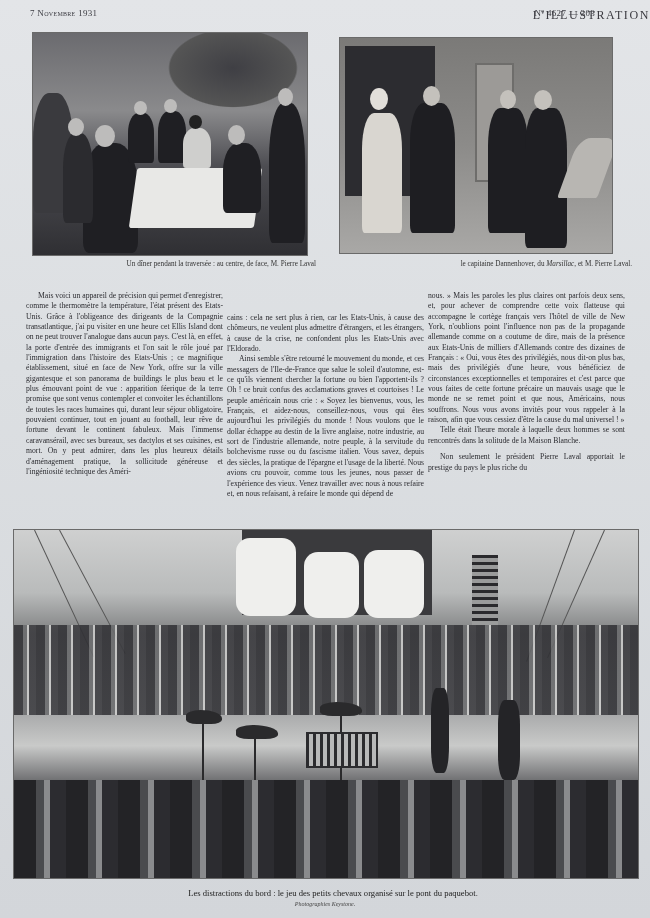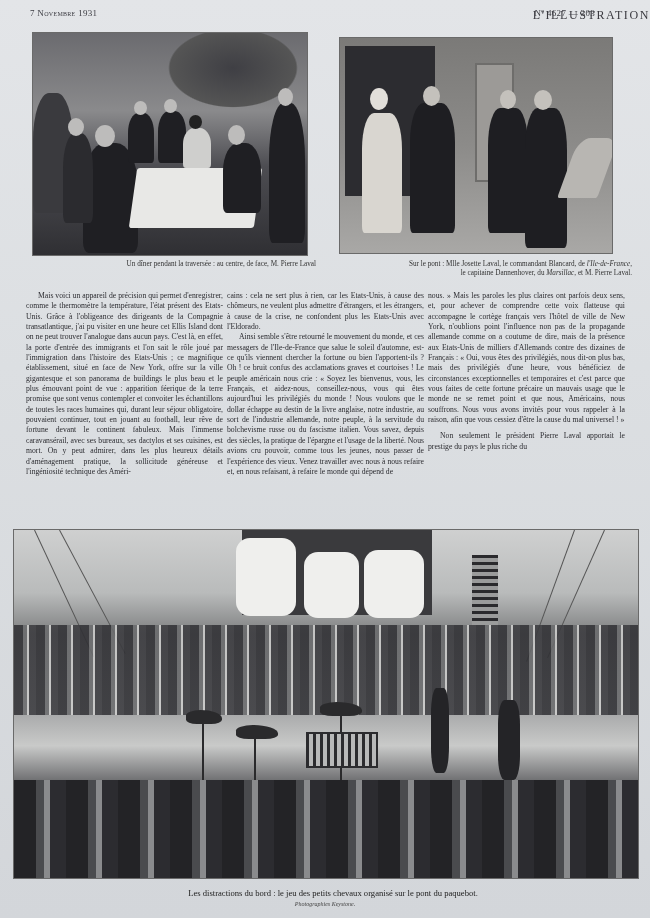--- a/index.html
+++ b/index.html
@@ -57,21 +57,21 @@
   .caption { position:absolute; font-size:7.2px; line-height:9px; text-align:right; color:#333; }
   .caption i { font-style:italic; }
   .col {
     position:absolute; top:291px; width:197px;
     font-size:7.7px; line-height:10.35px; text-align:justify; color:#2b2b30;
   }
   .col p { margin:0; text-indent:12px; }
   .col p.noindent { text-indent:0; }
   .col p.gap { margin-top:6px; }
   #col-1 { left:26px; }
-  #col-2 { left:227px; }
+  #col-2 { left:227px;margin-top:22px; }
   #col-3 { left:428px; }
   .bottom-caption { position:absolute; left:0; width:650px; top:888px; text-align:center; font-size:8.6px; color:#222;padding-left:8px; }
   .credit { position:absolute; left:0; width:650px; top:901px; text-align:center; font-size:6px; font-style:italic; color:#444; }
 </style>
 </head>
 <body>
 
 <div class="page">
 
   <div class="hdr left">7 Novembre 1931</div>
@@ -107,33 +107,33 @@
     <div class="head" style="left:30px;top:50px;width:18px;height:22px;background:#e2dfda"></div>
     <div class="fig" style="left:70px;top:65px;width:45px;height:130px"></div>
     <div class="head" style="left:83px;top:48px;width:17px;height:20px"></div>
     <div class="fig" style="left:148px;top:70px;width:40px;height:125px"></div>
     <div class="head" style="left:160px;top:52px;width:16px;height:19px"></div>
     <div class="fig" style="left:185px;top:70px;width:42px;height:140px"></div>
     <div class="head" style="left:194px;top:52px;width:18px;height:20px"></div>
     <div class="woman" style="left:228px;top:100px;width:40px;height:60px;background:#b8b6b2;transform:skewX(-20deg)"></div>
   </div>
   <div class="caption" style="left:332px;top:260px;width:300px;">
-    <div><span>Sur le pont : Mlle Josette Laval, le commandant Blancard, de </span><i>l'Ile-de-France</i><span>,</span></div>
     <div><span>le capitaine Dannenhover, du </span><i>Marsillac</i><span>, et M. Pierre Laval.</span></div>
   </div>
 
   <div class="col" id="col-1">
     <p>Mais voici un appareil de précision qui permet d'enregistrer, comme le thermomètre la température, l'état présent des Etats-Unis. Grâce à l'obligeance des dirigeants de la Compagnie transatlantique, j'ai pu visiter en une heure cet Ellis Island dont on ne peut trouver l'analogue dans aucun pays. C'est là, en effet, la porte d'entrée des immigrants et l'on sait le rôle joué par l'immigration dans l'histoire des Etats-Unis ; ce magnifique établissement, situé en face de New York, offre sur la ville gigantesque et son panorama de buildings le plus beau et le plus émouvant point de vue : apparition féerique de la terre promise que sont venus contempler et convoiter les échantillons de toutes les races humaines qui, durant leur séjour obligatoire, pouvaient continuer, tout en jouant au football, leur rêve de fortune devant le continent fabuleux. Mais l'immense caravansérail, avec ses bureaux, ses dactylos et ses cuisines, est mort. On y peut admirer, dans les plus heureux détails d'aménagement pratique, la sollicitude généreuse et l'ingéniosité technique des Améri-</p>
   </div>
   <div class="col" id="col-2">
     <p class="noindent">cains : cela ne sert plus à rien, car les Etats-Unis, à cause des chômeurs, ne veulent plus admettre d'étrangers, et les étrangers, à cause de la crise, ne confondent plus les Etats-Unis avec l'Eldorado.</p>
     <p>Ainsi semble s'être retourné le mouvement du monde, et ces messagers de l'Ile-de-France que salue le soleil d'automne, est-ce qu'ils viennent chercher la fortune ou bien l'apportent-ils ? Oh ! ce bruit confus des acclamations graves et courtoises ! Le peuple américain nous crie : « Soyez les bienvenus, vous, les Français, et aidez-nous, conseillez-nous, vous qui êtes aujourd'hui les privilégiés du monde ! Nous voulons que le dollar échappe au destin de la livre anglaise, notre industrie, au sort de l'industrie allemande, notre peuple, à la servitude du bolchevisme russe ou du fascisme italien. Vous savez, depuis des siècles, la pratique de l'épargne et l'usage de la liberté. Nous avions cru pouvoir, comme tous les jeunes, nous passer de l'expérience des vieux. Venez travailler avec nous à nous refaire et, en nous refaisant, à refaire le monde qui dépend de</p>
   </div>
   <div class="col" id="col-3">
     <p class="noindent">nous. » Mais les paroles les plus claires ont parfois deux sens, et, pour achever de comprendre cette voix flatteuse qui accompagne le cortège français vers l'hôtel de ville de New York, n'oublions point l'influence non pas de la propagande allemande comme on a coutume de dire, mais de la présence aux Etats-Unis de milliers d'Allemands contre des dizaines de Français : « Oui, vous êtes des privilégiés, nous dit-on plus bas, mais des privilégiés d'une heure, vous bénéficiez de circonstances exceptionnelles et temporaires et c'est parce que vous faites de cette fortune précaire un mauvais usage que le monde ne se remet point et que nous, Américains, nous souffrons. Nous vous avons invités pour vous rappeler à la raison, afin que vous cessiez d'être la cause du mal universel ! »</p>
+    <p>Telle était l'heure morale à laquelle deux hommes se sont rencontrés dans la solitude de la Maison Blanche.</p>
     <p class="gap">Non seulement le président Pierre Laval apportait le prestige du pays le plus riche du</p>
   </div>
 
   <div class="photo" id="photo-horses" title="Passengers watching the little horses game on the ship deck">
     <div class="rig" style="left:20px;transform:rotate(-25deg)"></div>
     <div class="rig" style="left:45px;transform:rotate(-28deg)"></div>
     <div class="rig" style="left:560px;transform:rotate(20deg)"></div>
     <div class="rig" style="left:590px;transform:rotate(24deg)"></div>
     <div class="funnel-dark" style="left:228px;top:0;width:190px;height:85px"></div>
     <div class="funnel" style="left:222px;top:8px;width:60px;height:78px"></div>

